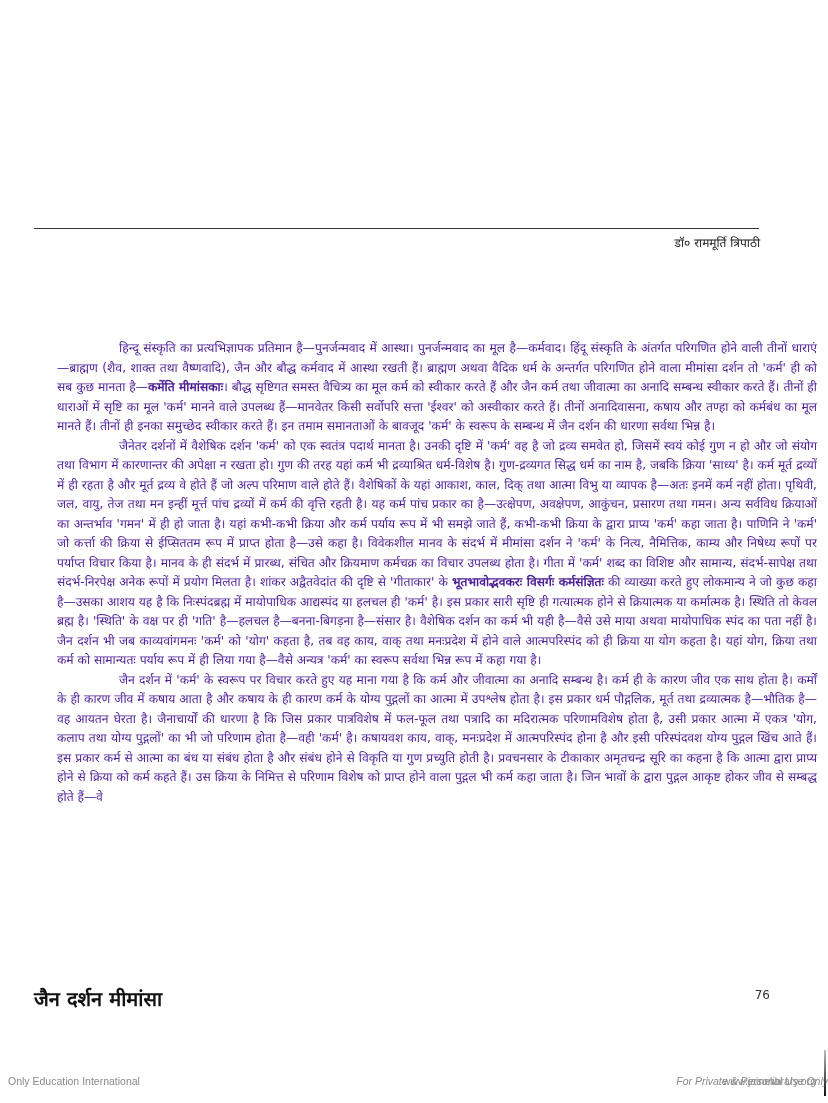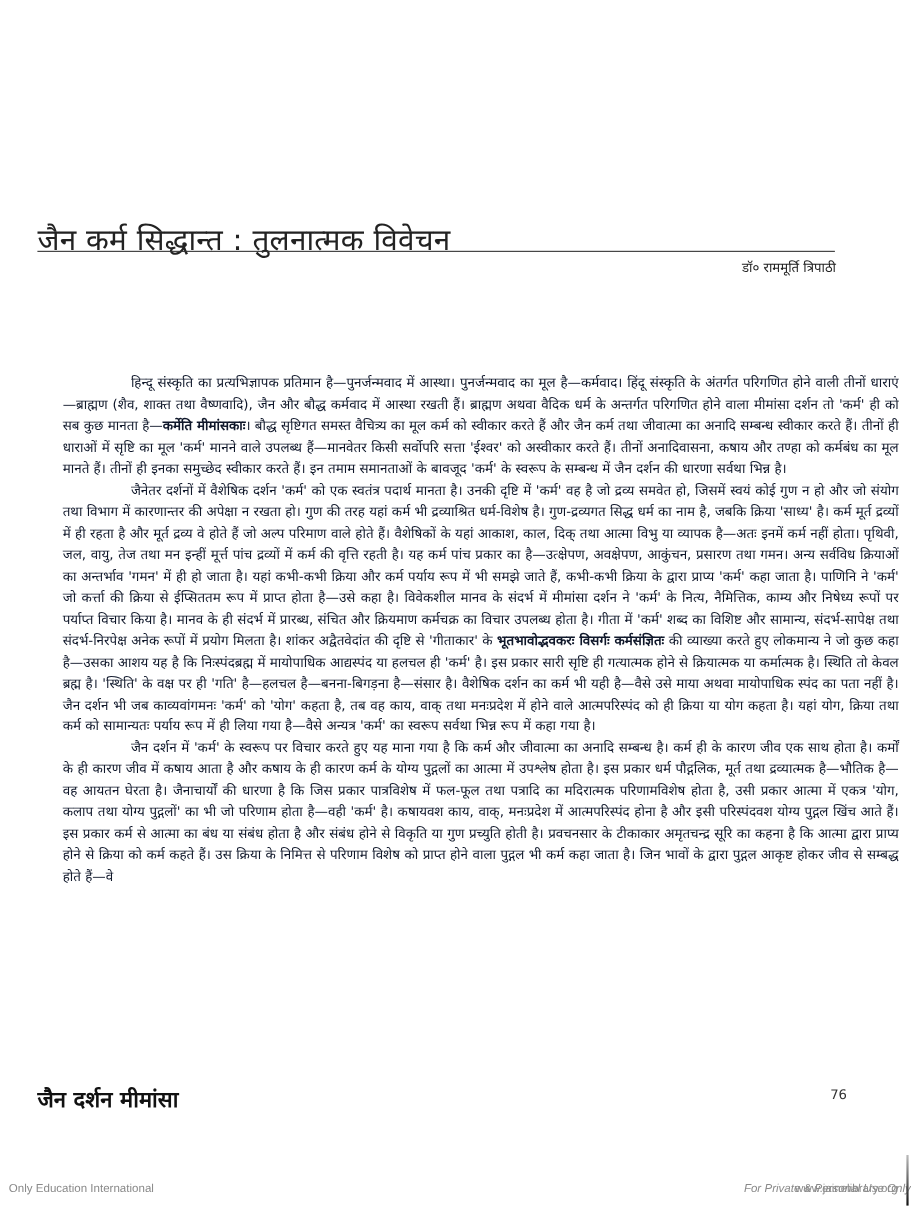--- a/index.html
+++ b/index.html
@@ -14,21 +14,21 @@
   }
   .rule {
     position:absolute; left:34px; top:228px; width:725px; height:0;
     border-top:1.6px solid #333;
   }
   .author {
     position:absolute; right:68px; top:234px; font-size:12px; color:#222; white-space:nowrap;
   }
   .body-text {
     position:absolute; left:57px; top:339px; width:760px;
-    font-size:12.2px; line-height:19.5px; text-align:justify; color:#0f172a;
+    font-size:12.2px; line-height:19.5px; text-align:justify; color:#4c1d95;
   }
   .para { margin:0; text-indent:62px; }
   .para + .para { margin-top:0; }
   .para.p3 { margin-top:0px; }
   b { font-weight:bold; }
   .footer-left {
     position:absolute; left:34px; top:985px; font-size:20px; font-weight:bold; color:#111;
   }
   .footer-right {
     position:absolute; right:58px; top:988px; font-size:12px; color:#333;
@@ -42,21 +42,20 @@
   .edge-mark {
     position:absolute; right:2px; top:1050px; width:2px; height:46px;
     background:linear-gradient(#bbb, #111);
   }
 </style>
 </head>
 <body>
 
 <div class="page">
 
-  <h1 class="title">जैन कर्म सिद्धान्त : तुलनात्मक विवेचन</h1>
   <div class="rule"></div>
   <div class="author">डॉ० राममूर्ति त्रिपाठी</div>
 
   <div class="body-text">
     <p class="para"><span>हिन्दू संस्कृति का प्रत्यभिज्ञापक प्रतिमान है—पुनर्जन्मवाद में आस्था। पुनर्जन्मवाद का मूल है—कर्मवाद। हिंदू संस्कृति के अंतर्गत परिगणित होने वाली तीनों धाराएं—ब्राह्मण (शैव, शाक्त तथा वैष्णवादि), जैन और बौद्ध कर्मवाद में आस्था रखती हैं। ब्राह्मण अथवा वैदिक धर्म के अन्तर्गत परिगणित होने वाला मीमांसा दर्शन तो 'कर्म' ही को सब कुछ मानता है—</span><b>कर्मेति मीमांसकाः</b><span>। बौद्ध सृष्टिगत समस्त वैचित्र्य का मूल कर्म को स्वीकार करते हैं और जैन कर्म तथा जीवात्मा का अनादि सम्बन्ध स्वीकार करते हैं। तीनों ही धाराओं में सृष्टि का मूल 'कर्म' मानने वाले उपलब्ध हैं—मानवेतर किसी सर्वोपरि सत्ता 'ईश्वर' को अस्वीकार करते हैं। तीनों अनादिवासना, कषाय और तण्हा को कर्मबंध का मूल मानते हैं। तीनों ही इनका समुच्छेद स्वीकार करते हैं। इन तमाम समानताओं के बावजूद 'कर्म' के स्वरूप के सम्बन्ध में जैन दर्शन की धारणा सर्वथा भिन्न है।</span></p>
     <p class="para"><span>जैनेतर दर्शनों में वैशेषिक दर्शन 'कर्म' को एक स्वतंत्र पदार्थ मानता है। उनकी दृष्टि में 'कर्म' वह है जो द्रव्य समवेत हो, जिसमें स्वयं कोई गुण न हो और जो संयोग तथा विभाग में कारणान्तर की अपेक्षा न रखता हो। गुण की तरह यहां कर्म भी द्रव्याश्रित धर्म-विशेष है। गुण-द्रव्यगत सिद्ध धर्म का नाम है, जबकि क्रिया 'साध्य' है। कर्म मूर्त द्रव्यों में ही रहता है और मूर्त द्रव्य वे होते हैं जो अल्प परिमाण वाले होते हैं। वैशेषिकों के यहां आकाश, काल, दिक् तथा आत्मा विभु या व्यापक है—अतः इनमें कर्म नहीं होता। पृथिवी, जल, वायु, तेज तथा मन इन्हीं मूर्त्त पांच द्रव्यों में कर्म की वृत्ति रहती है। यह कर्म पांच प्रकार का है—उत्क्षेपण, अवक्षेपण, आकुंचन, प्रसारण तथा गमन। अन्य सर्वविध क्रियाओं का अन्तर्भाव 'गमन' में ही हो जाता है। यहां कभी-कभी क्रिया और कर्म पर्याय रूप में भी समझे जाते हैं, कभी-कभी क्रिया के द्वारा प्राप्य 'कर्म' कहा जाता है। पाणिनि ने 'कर्म' जो कर्त्ता की क्रिया से ईप्सिततम रूप में प्राप्त होता है—उसे कहा है। विवेकशील मानव के संदर्भ में मीमांसा दर्शन ने 'कर्म' के नित्य, नैमित्तिक, काम्य और निषेध्य रूपों पर पर्याप्त विचार किया है। मानव के ही संदर्भ में प्रारब्ध, संचित और क्रियमाण कर्मचक्र का विचार उपलब्ध होता है। गीता में 'कर्म' शब्द का विशिष्ट और सामान्य, संदर्भ-सापेक्ष तथा संदर्भ-निरपेक्ष अनेक रूपों में प्रयोग मिलता है। शांकर अद्वैतवेदांत की दृष्टि से 'गीताकार' के </span><b>भूतभावोद्भवकरः विसर्गः कर्मसंज्ञितः</b><span> की व्याख्या करते हुए लोकमान्य ने जो कुछ कहा है—उसका आशय यह है कि निःस्पंदब्रह्म में मायोपाधिक आद्यस्पंद या हलचल ही 'कर्म' है। इस प्रकार सारी सृष्टि ही गत्यात्मक होने से क्रियात्मक या कर्मात्मक है। स्थिति तो केवल ब्रह्म है। 'स्थिति' के वक्ष पर ही 'गति' है—हलचल है—बनना-बिगड़ना है—संसार है। वैशेषिक दर्शन का कर्म भी यही है—वैसे उसे माया अथवा मायोपाधिक स्पंद का पता नहीं है। जैन दर्शन भी जब काव्यवांगमनः 'कर्म' को 'योग' कहता है, तब वह काय, वाक् तथा मनःप्रदेश में होने वाले आत्मपरिस्पंद को ही क्रिया या योग कहता है। यहां योग, क्रिया तथा कर्म को सामान्यतः पर्याय रूप में ही लिया गया है—वैसे अन्यत्र 'कर्म' का स्वरूप सर्वथा भिन्न रूप में कहा गया है।</span></p>
     <p class="para p3"><span>जैन दर्शन में 'कर्म' के स्वरूप पर विचार करते हुए यह माना गया है कि कर्म और जीवात्मा का अनादि सम्बन्ध है। कर्म ही के कारण जीव एक साथ होता है। कर्मों के ही कारण जीव में कषाय आता है और कषाय के ही कारण कर्म के योग्य पुद्गलों का आत्मा में उपश्लेष होता है। इस प्रकार धर्म पौद्गलिक, मूर्त तथा द्रव्यात्मक है—भौतिक है—वह आयतन घेरता है। जैनाचार्यों की धारणा है कि जिस प्रकार पात्रविशेष में फल-फूल तथा पत्रादि का मदिरात्मक परिणामविशेष होता है, उसी प्रकार आत्मा में एकत्र 'योग, कलाप तथा योग्य पुद्गलों' का भी जो परिणाम होता है—वही 'कर्म' है। कषायवश काय, वाक्, मनःप्रदेश में आत्मपरिस्पंद होना है और इसी परिस्पंदवश योग्य पुद्गल खिंच आते हैं। इस प्रकार कर्म से आत्मा का बंध या संबंध होता है और संबंध होने से विकृति या गुण प्रच्युति होती है। प्रवचनसार के टीकाकार अमृतचन्द्र सूरि का कहना है कि आत्मा द्वारा प्राप्य होने से क्रिया को कर्म कहते हैं। उस क्रिया के निमित्त से परिणाम विशेष को प्राप्त होने वाला पुद्गल भी कर्म कहा जाता है। जिन भावों के द्वारा पुद्गल आकृष्ट होकर जीव से सम्बद्ध होते हैं—वे</span><b></b><span></span></p>
   </div>
 
   <div class="footer-left">जैन दर्शन मीमांसा</div>

